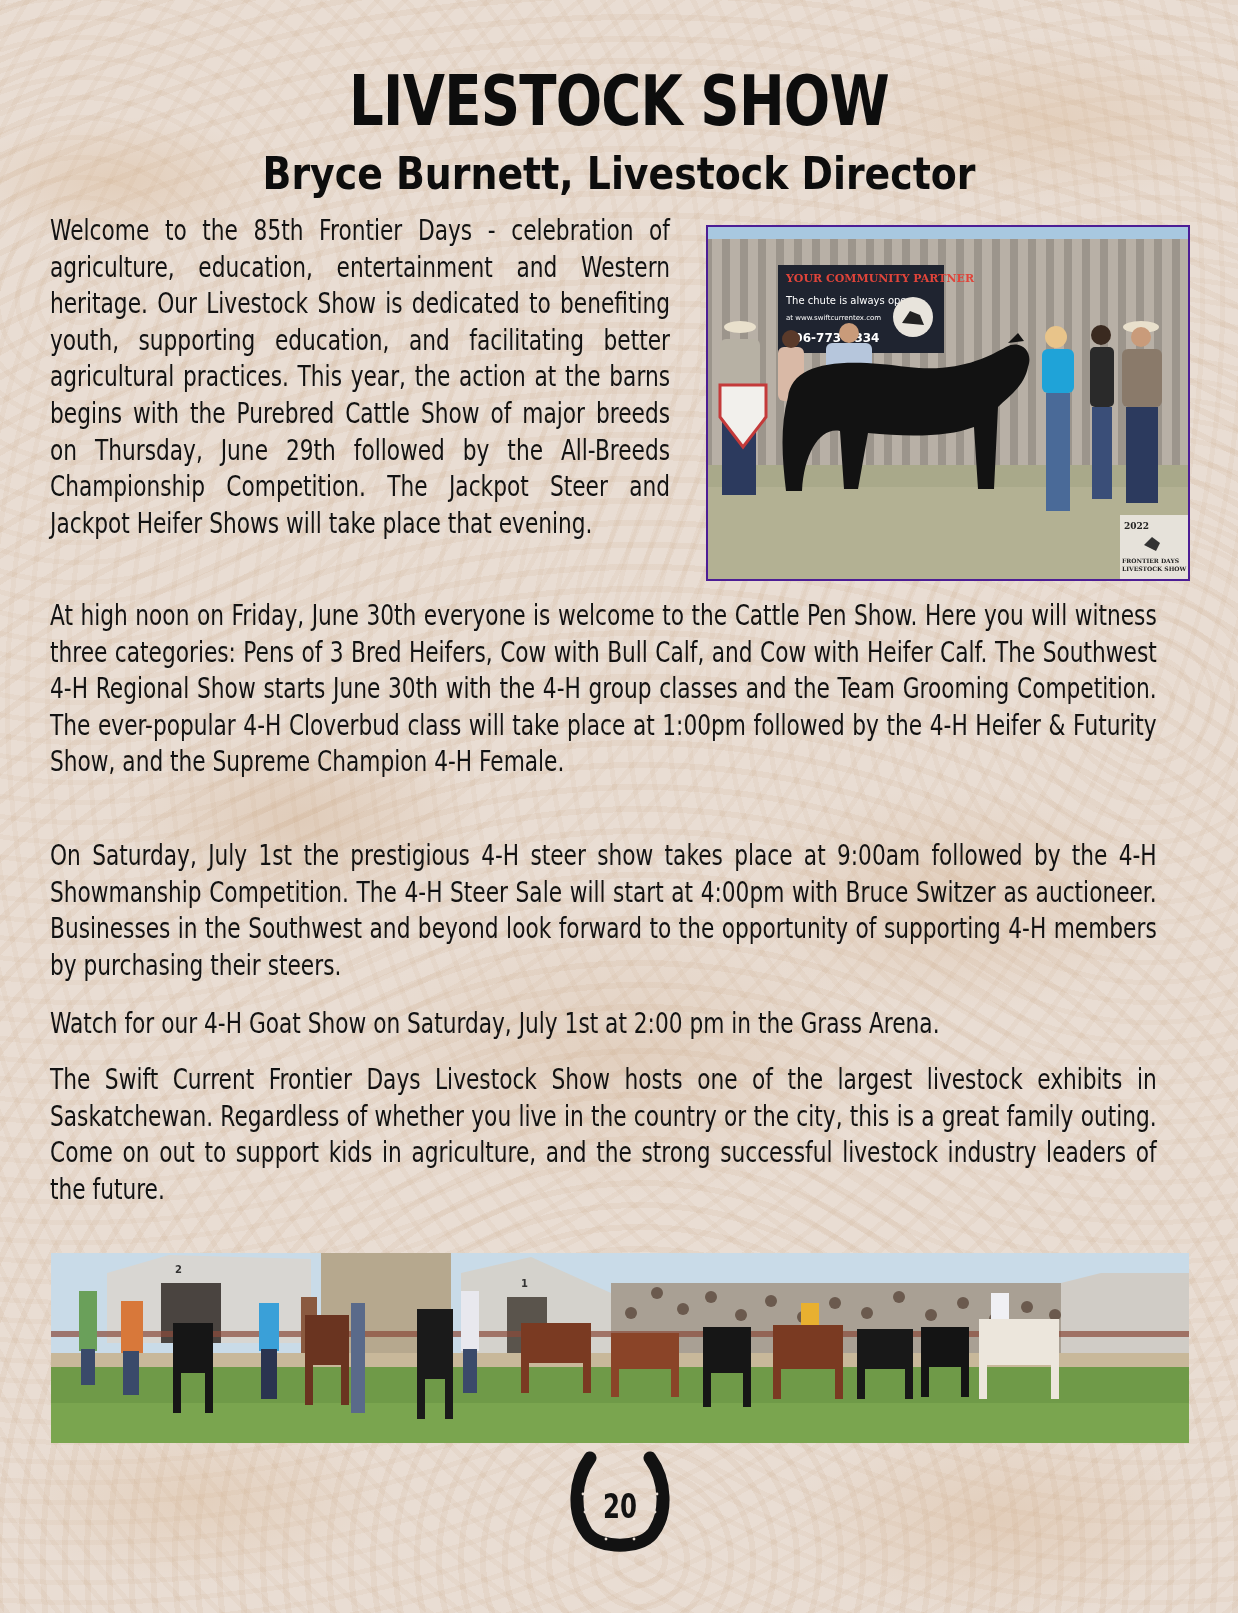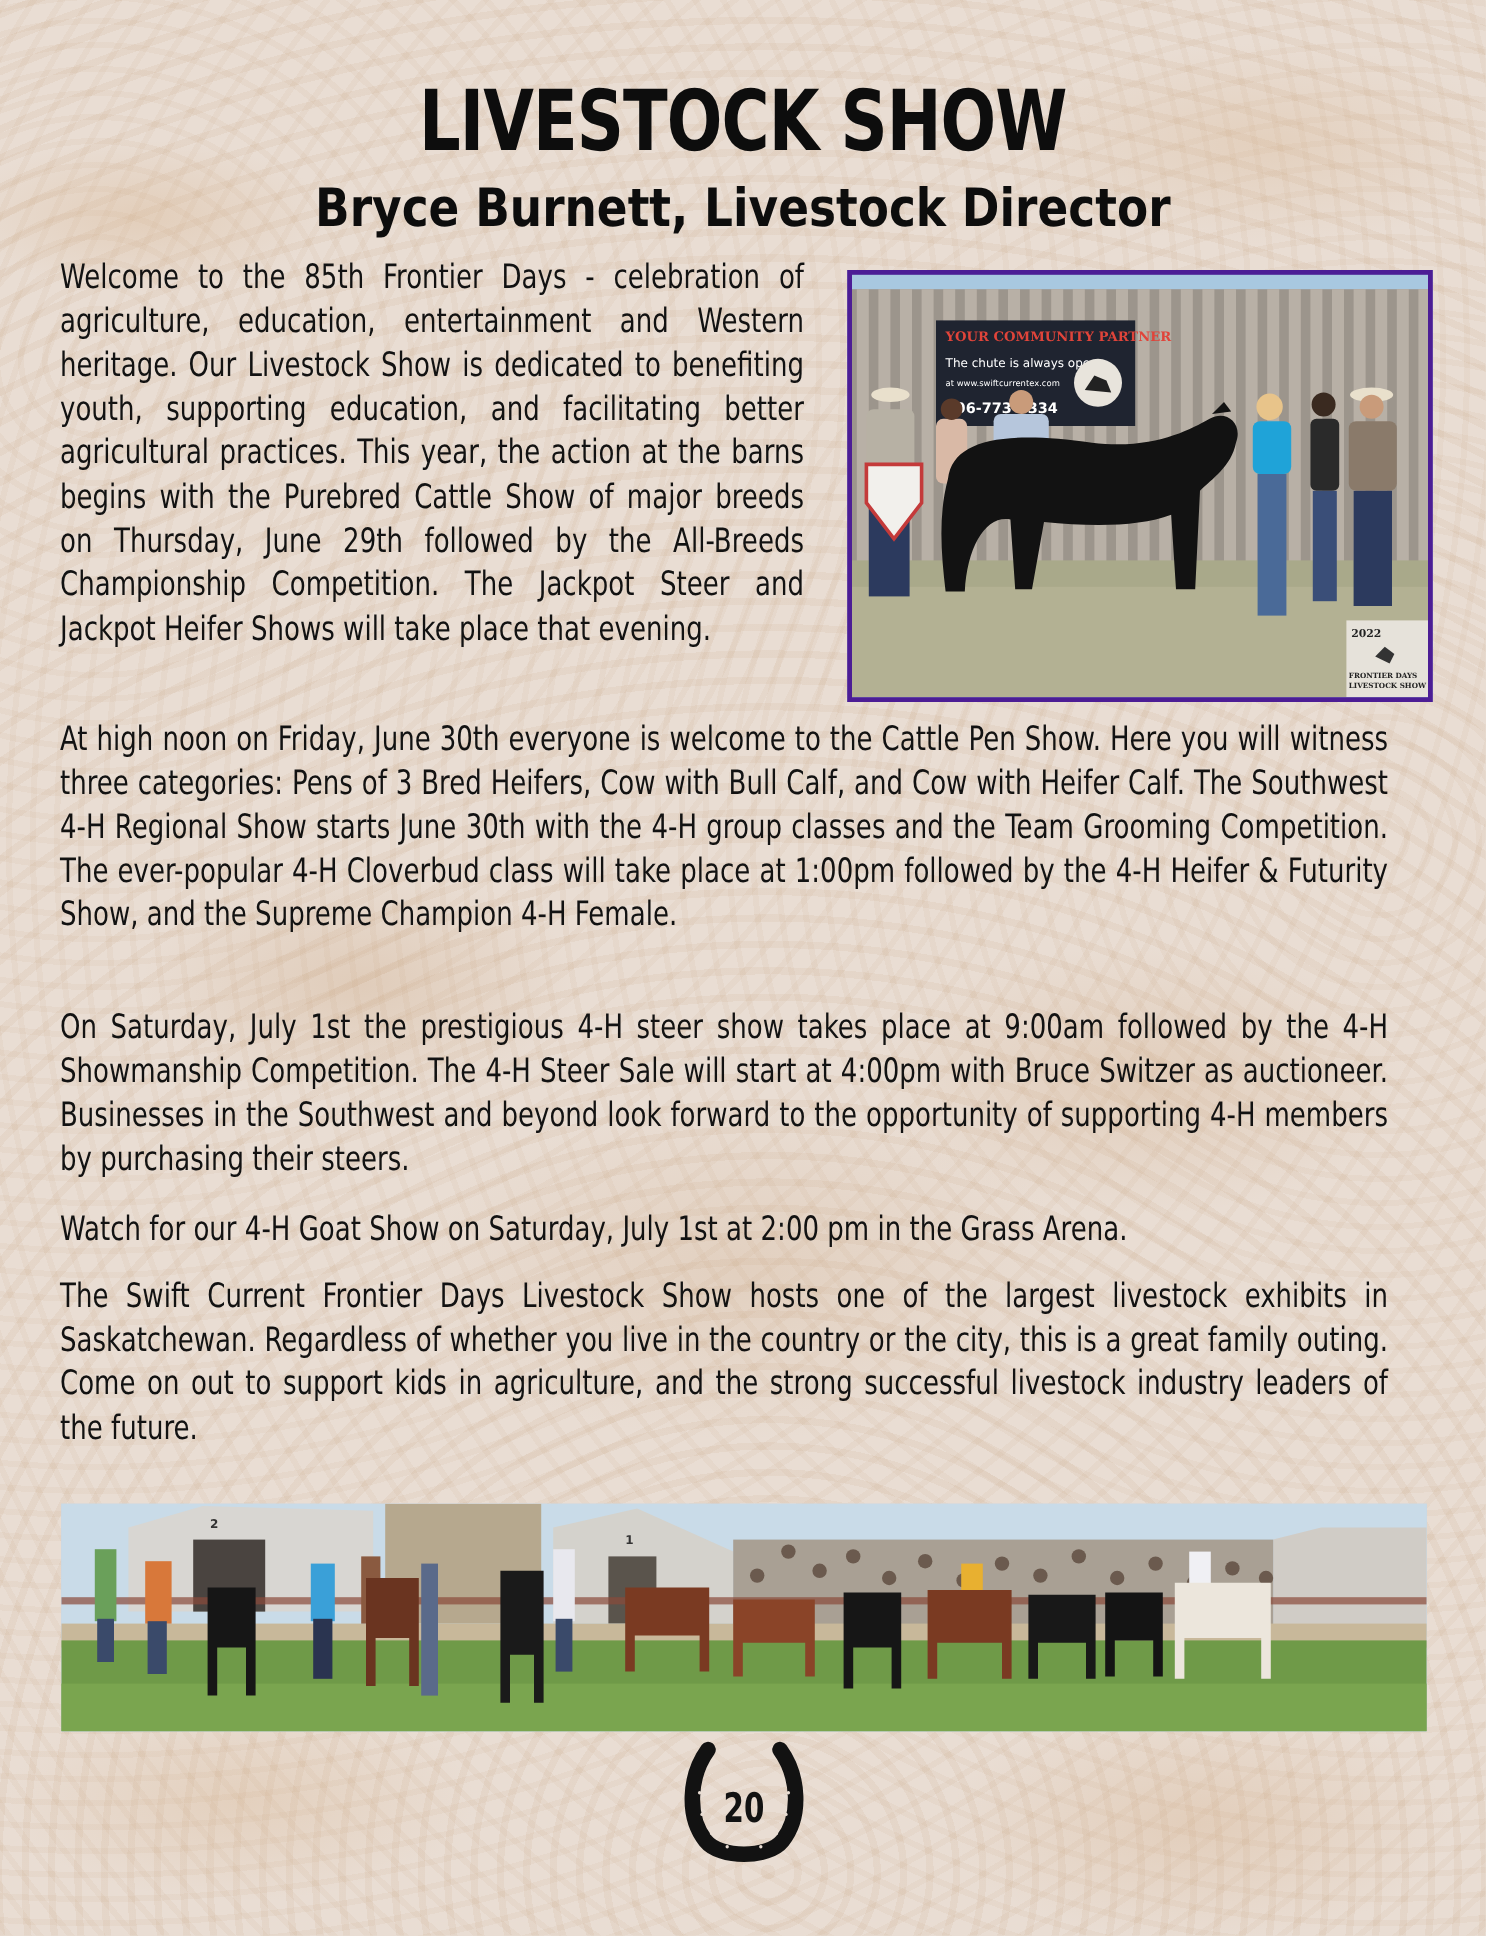--- a/index.html
+++ b/index.html
@@ -43,21 +43,21 @@
   }
   .p1 { top:213px; width:800px; transform:scaleX(0.775); }
   .p2 { top:598px; width:1428px; transform:scaleX(0.775); }
   .p3 { top:838px; width:1428px; transform:scaleX(0.775); }
   .p4 { top:1006px; width:1428px; transform:scaleX(0.775); }
   .p5 { top:1062px; width:1428px; transform:scaleX(0.775); }
 
   .photo1 {
     position:absolute; left:706px; top:225px; width:480px; height:352px;
     overflow:hidden; background:#a9c6dd;
-    border:4px solid #4c1d95;
+    border:2px solid #4c1d95;
   }
   .photo2 {
     position:absolute; left:51px; top:1253px; width:1138px; height:190px;
     overflow:hidden; background:#c7d8e6;
   }
   .pagenum {
     position:absolute; left:568px; top:1450px; width:104px; height:105px;text-align:right;
   }
   svg { display:block; }
 </style>

